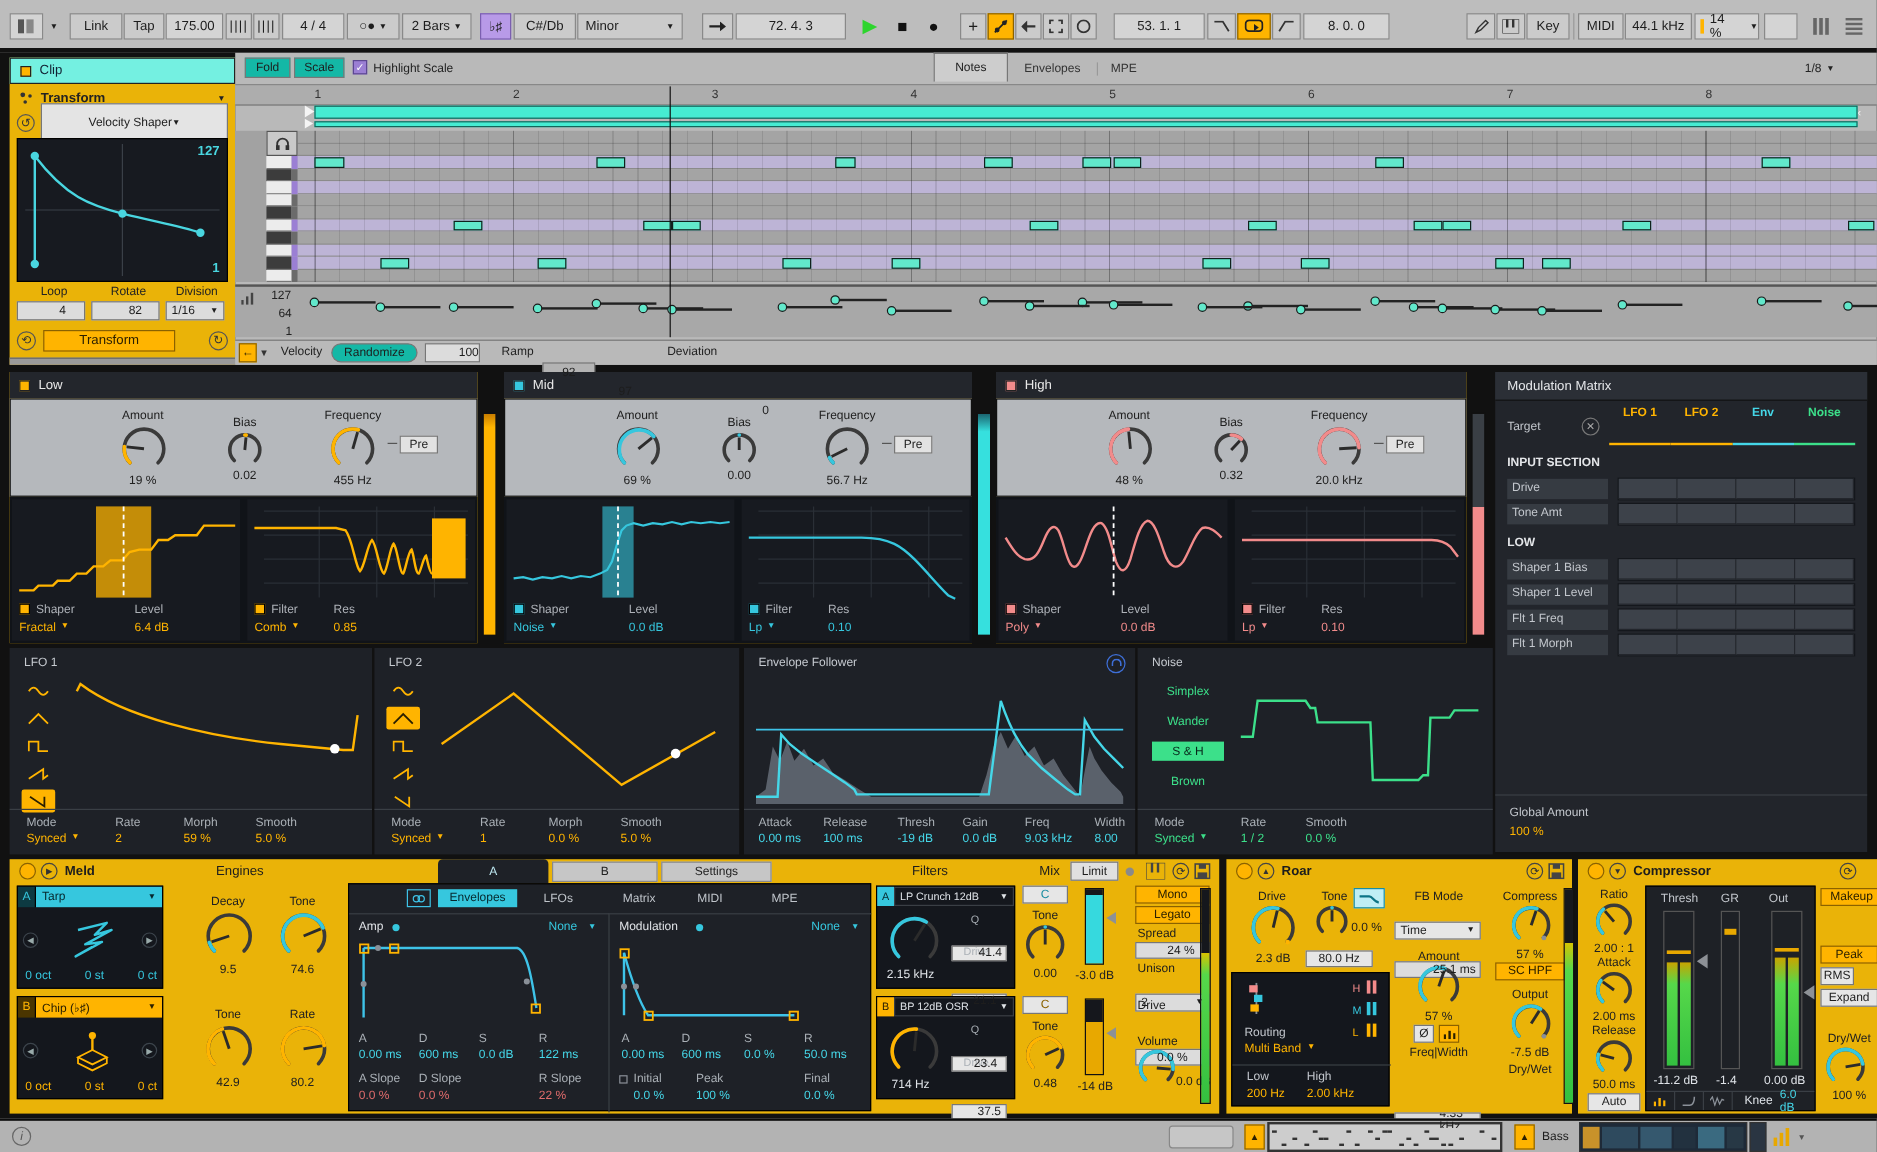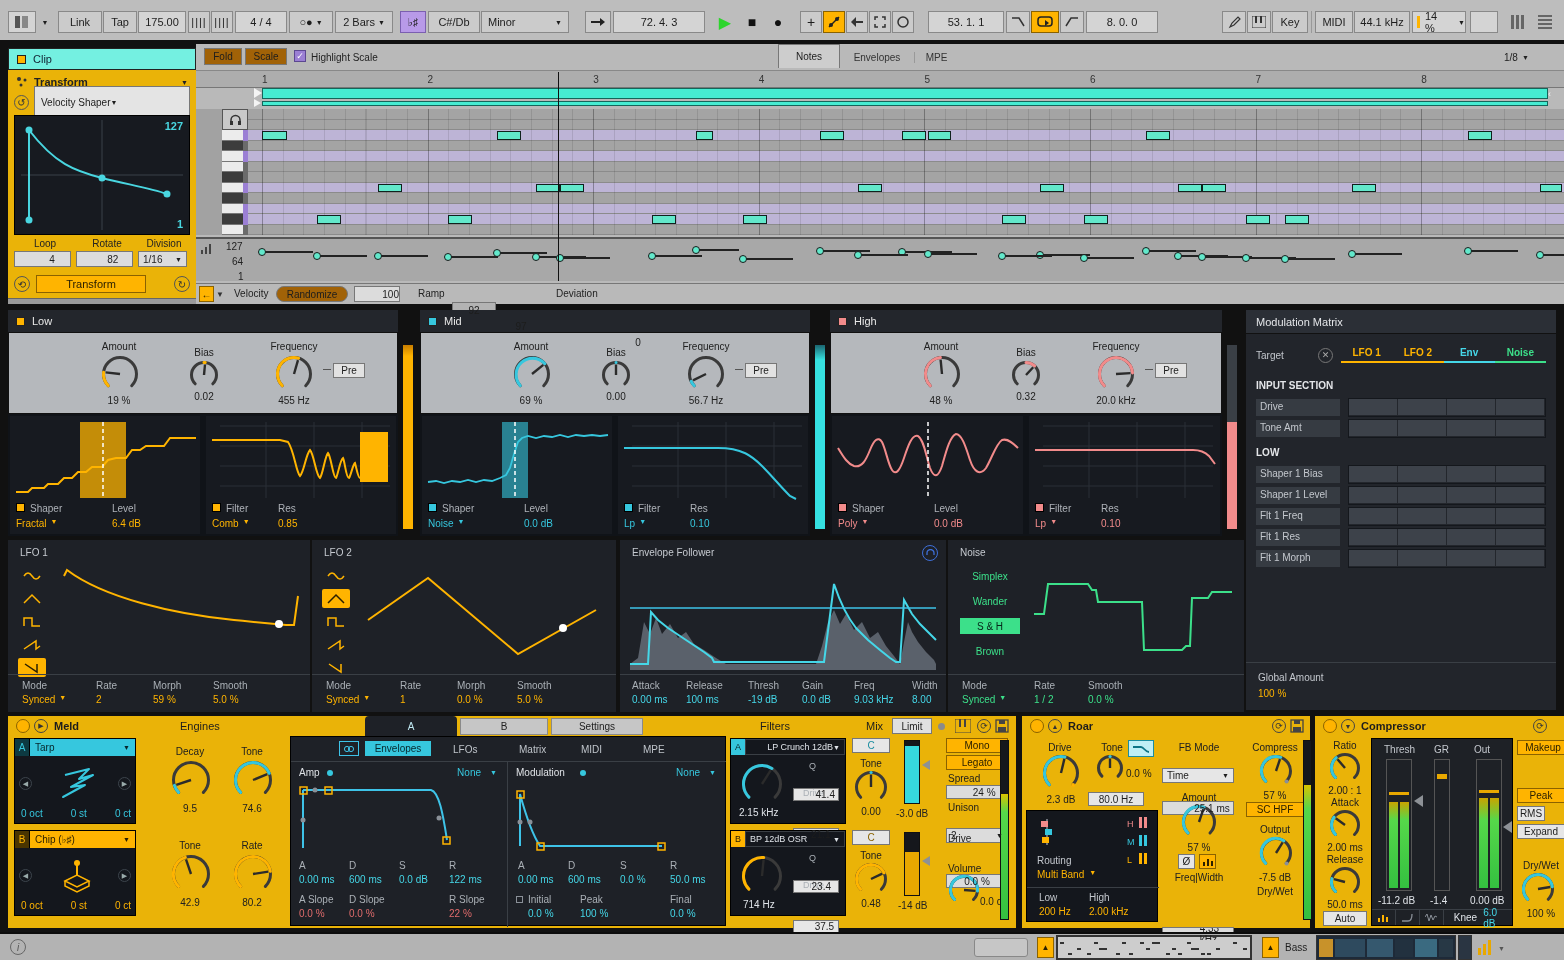--- a/index.html
+++ b/index.html
@@ -12,21 +12,21 @@
           font-size:11px; display:flex; align-items:center; justify-content:center; gap:3px; }
   .tbox { background:#d4d4d4; }
   .tsep { position:absolute; top:11px; width:1px; height:22px; background:#999; }
   
   .panel { position:absolute; background:#eab308; }
   .dark  { background:#1e2127; }
   .vbox { background:#dcdcdc; border:1px solid #777; color:#1d1d1d; font-size:10px; display:flex; align-items:center; justify-content:center; position:relative; overflow:hidden;}
   .vfill { position:absolute; left:0; top:0; bottom:0; z-index:0; }
   .vbox span { position:relative; z-index:1; }
   .ybtn { background:#ffb400; border:1px solid #8a6200; color:#2b2000; }
-  .lbtn { background:#a16207; border:1px solid #777; color:#1d1d1d; }
+  .lbtn { background:#14b8a6; border:1px solid #777; color:#1d1d1d; }
   .note { position:absolute; background:#62e8cb; border:1px solid #10211d; }
   .knob { display:inline-block; }
   .sq { display:inline-block; width:9px; height:9px; border:1px solid #222; }
   .bheader { position:absolute; left:0; top:0; right:0; height:22px; background:#23262c; color:#e8e8e8; font-size:11px; display:flex; align-items:center; gap:7px; padding-left:8px; }
   .bknobs { position:absolute; left:0; top:22px; right:0; height:82px; background:#b5b8bc; border:1px solid #111; }
   .bgraphs { position:absolute; left:0; top:104px; right:0; bottom:0; background:#101318; display:flex; gap:6px; padding:2px;}
   .gpanel { flex:1; position:relative; background:#171a20; }
   .gsvg { position:absolute; left:4px; top:4px; }
   .glabels { position:absolute; left:6px; bottom:20px; right:4px; display:flex; font-size:10px; color:#aeb2b8; gap:0; }
   .gvals   { position:absolute; left:6px; bottom:5px; right:4px; display:flex; font-size:10px; gap:0; }
@@ -176,21 +176,21 @@
     <svg width="12" height="12">
         <circle cx="3" cy="3" r="2" fill="#333"></circle>
         <circle cx="9" cy="4" r="1.5" fill="#333"></circle>
         <circle cx="5" cy="9" r="1.5" fill="#333"></circle>
       </svg>
     <span class="f11" style="font-weight:bold;">Transform</span>
     <span class="dd-arrow" style="margin-left:auto;">▼</span>
   </div>
   <div class="abs" style="left:6px;top:46px;width:176px;height:17px;display:flex;align-items:center;gap:5px;">
     <span style="width:15px;height:15px;border:1px solid #555;border-radius:50%;display:flex;align-items:center;justify-content:center;font-size:10px;color:#333;">↺</span>
-    <div class="vbox" style="flex:1;height:34px;justify-content:flex-start;padding:4px 6px;background:#e4e4e4;">
+    <div class="vbox" style="flex:1;height:34px;justify-content:center;padding:4px 6px;background:#e4e4e4;">
         <span>Velocity Shaper</span>
         <span class="dd-arrow">▼</span>
       </div>
   </div>
   <div class="abs dark" style="left:6px;top:67px;width:176px;height:120px;background:#171a20;border:1px solid #000;">
     <svg width="174" height="118">
       <line x1="87" y1="4" x2="87" y2="114" stroke="#3a4048" stroke-width="1"></line>
       <line x1="6" y1="59" x2="168" y2="59" stroke="#3a4048" stroke-width="1"></line>
       <line x1="14" y1="14" x2="14" y2="104" stroke="#49d6e0" stroke-width="2"></line>
       <path d="M14,14 C40,48 60,55 87,62 C115,69 135,72 152,78" stroke="#49d6e0" fill="none" stroke-width="2"></path>
@@ -646,21 +646,21 @@
 <div class="abs meterV" style="left:1226px;top:344px;width:12px;height:186px;background:linear-gradient(to bottom,#3a3f45 0%,#3a3f45 42%,#f28b8b 42%,#f28b8b 100%);"></div>
 
 <div class="mpanel" style="left:1246px;top:310px;width:310px;height:400px;background:#22252b;">
   <div class="abs" style="left:0;top:0;width:310px;height:24px;background:#2b2f36;border-bottom:1px solid #111;display:flex;align-items:center;padding-left:10px;font-size:11px;color:#e4e6e9;">Modulation Matrix</div>
   <div class="abs" style="left:10px;top:34px;width:290px;height:22px;display:flex;align-items:center;">
     <span class="f10" style="color:#c3c7cd;width:62px;">Target</span>
     <span style="width:15px;height:15px;border:1px solid #777;border-radius:50%;color:#aaa;font-size:9px;display:flex;align-items:center;justify-content:center;margin-right:8px;">✕</span>
     <span id="mxtargets" style="flex:1;display:flex;">
         <span style="flex: 1 1 0%; text-align: center; font-size: 10px; font-weight: bold; color: rgb(255, 180, 0); border-bottom: 2px solid rgb(255, 180, 0); padding-bottom: 3px;">LFO 1</span>
         <span style="flex: 1 1 0%; text-align: center; font-size: 10px; font-weight: bold; color: rgb(255, 180, 0); border-bottom: 2px solid rgb(255, 180, 0); padding-bottom: 3px;">LFO 2</span>
-        <span style="flex: 1 1 0%; text-align: center; font-size: 10px; font-weight: bold; color: rgb(69, 215, 232); border-bottom: 2px solid rgb(69, 215, 232); padding-bottom: 3px;">Env</span>
+        <span style="flex: 1 1 0%; text-align: center; font-size: 10px; font-weight: bold; color: rgb(69, 215, 232); border-bottom: 2px solid rgb(69, 215, 232); padding-bottom: 19px;">Env</span>
         <span style="flex: 1 1 0%; text-align: center; font-size: 10px; font-weight: bold; color: rgb(60, 224, 138); border-bottom: 2px solid rgb(60, 224, 138); padding-bottom: 3px;">Noise</span>
       </span>
   </div>
   <div id="mxbody" class="abs" style="left:10px;top:62px;width:290px;">
       <div style="font-size: 10px; font-weight: bold; color: rgb(228, 230, 233); margin: 8px 0px 6px;">INPUT SECTION</div>
       <div class="mxrow">
         <span class="mxlabel">Drive</span>
         <span class="mxgrid">
           <span class="mxcell cell"></span>
           <span class="mxcell cell"></span>
@@ -691,29 +691,20 @@
         <span class="mxlabel">Shaper 1 Level</span>
         <span class="mxgrid">
           <span class="mxcell cell"></span>
           <span class="mxcell cell"></span>
           <span class="mxcell cell"></span>
           <span class="mxcell cell"></span>
         </span>
       </div>
       <div class="mxrow">
         <span class="mxlabel">Flt 1 Freq</span>
-        <span class="mxgrid">
-          <span class="mxcell cell"></span>
-          <span class="mxcell cell"></span>
-          <span class="mxcell cell"></span>
-          <span class="mxcell cell"></span>
-        </span>
-      </div>
-      <div class="mxrow">
-        <span class="mxlabel">Flt 1 Res</span>
         <span class="mxgrid">
           <span class="mxcell cell"></span>
           <span class="mxcell cell"></span>
           <span class="mxcell cell"></span>
           <span class="mxcell cell"></span>
         </span>
       </div>
       <div class="mxrow">
         <span class="mxlabel">Flt 1 Morph</span>
         <span class="mxgrid">
@@ -1043,21 +1034,21 @@
       <span class="plab" style="left:72px;top:132px;">Peak</span>
         <span class="pval" style="left:72px;top:146px;color:#45d7e8;">100 %</span>
       <span class="plab" style="left:162px;top:132px;">Final</span>
         <span class="pval" style="left:162px;top:146px;color:#45d7e8;">0.0 %</span>
     </div>
   </div>
 
   <div class="ncard" style="left:722px;top:22px;width:116px;height:86px;">
     <div style="display:flex;height:16px;">
       <span style="width:14px;background:#36c7de;color:#06272c;font-size:9px;display:flex;align-items:center;justify-content:center;">A</span>
-      <span style="flex:1;color:#dfe3e8;font-size:9px;display:flex;align-items:center;justify-content:flex-end;padding:0 4px;border:1px solid #3a3f45;">
+      <span style="flex:1;color:#dfe3e8;font-size:9px;display:flex;align-items:center;justify-content:space-between;padding:0 4px;border:1px solid #3a3f45;">
           <span>LP Crunch 12dB</span>
           <span class="dd-arrow">▼</span>
         </span>
     </div>
     <span class="knob abs" style="left:10px;top:24px;"><svg width="42" height="42">
           <path d="M7.9,34.1 A18.5,18.5 0 1 1 34.1,34.1" stroke="#3a3a3a" stroke-width="3" fill="none" stroke-linecap="round"></path>
           <path d="M7.9,34.1 A18.5,18.5 0 0 1 30.9,5.4" stroke="#36c7de" stroke-width="3" fill="none" stroke-linecap="round"></path>
           <line x1="21" y1="21" x2="29.8" y2="7.1" stroke="#2b2b2b" stroke-width="2.4"></line>
         </svg></span>
     <span class="abs f10" style="left:8px;top:68px;color:#dfe3e8;">2.15 kHz</span>

